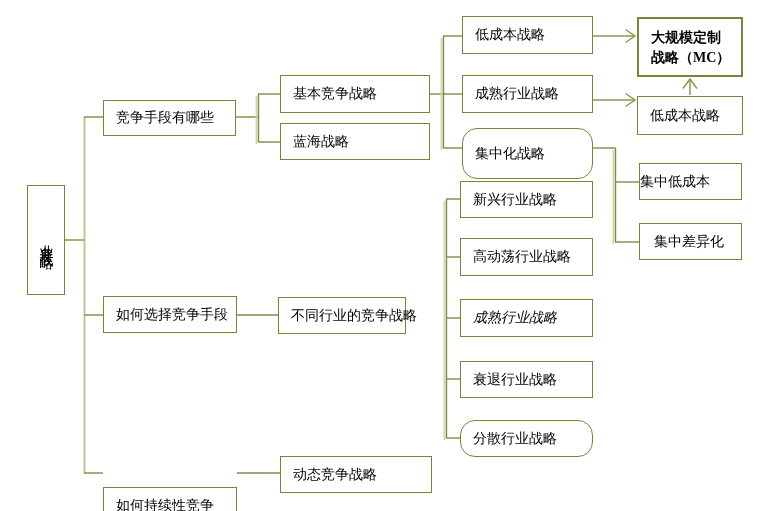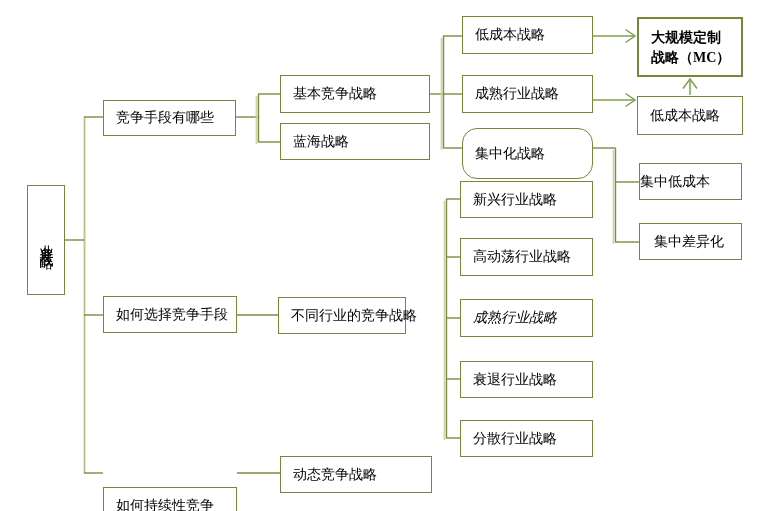--- a/index.html
+++ b/index.html
@@ -149,21 +149,21 @@
   <div class="node" style="left:462px;top:128px;width:131px;height:51px;border-radius:15px;">集中化战略</div>
 
   <div class="node" style="left:460px;top:181px;width:133px;height:37px;">新兴行业战略</div>
 
   <div class="node" style="left:460px;top:238px;width:133px;height:38px;text-align:center;">高动荡行业战略</div>
 
   <div class="node" style="left:460px;top:299px;width:133px;height:38px;font-style:italic;">成熟行业战略</div>
 
   <div class="node" style="left:460px;top:361px;width:133px;height:37px;">衰退行业战略</div>
 
-  <div class="node" style="left:460px;top:420px;width:133px;height:37px;">分散行业战略</div>
+  <div class="node" style="left:460px;top:420px;width:133px;height:37px;border-radius:15px;">分散行业战略</div>
 
   <div class="node node-multiline" style="left:637px;top:17px;width:106px;height:60px;border-width:2px;">
     <span style="display:block;">大规模定制</span>
     <span style="display:block;">战略（MC）</span>
   </div>
 
   <div class="node" style="left:637px;top:96px;width:106px;height:39px;">低成本战略</div>
 
   <div class="node" style="left:639px;top:163px;width:103px;height:37px;padding-left:0;">集中低成本</div>
 

